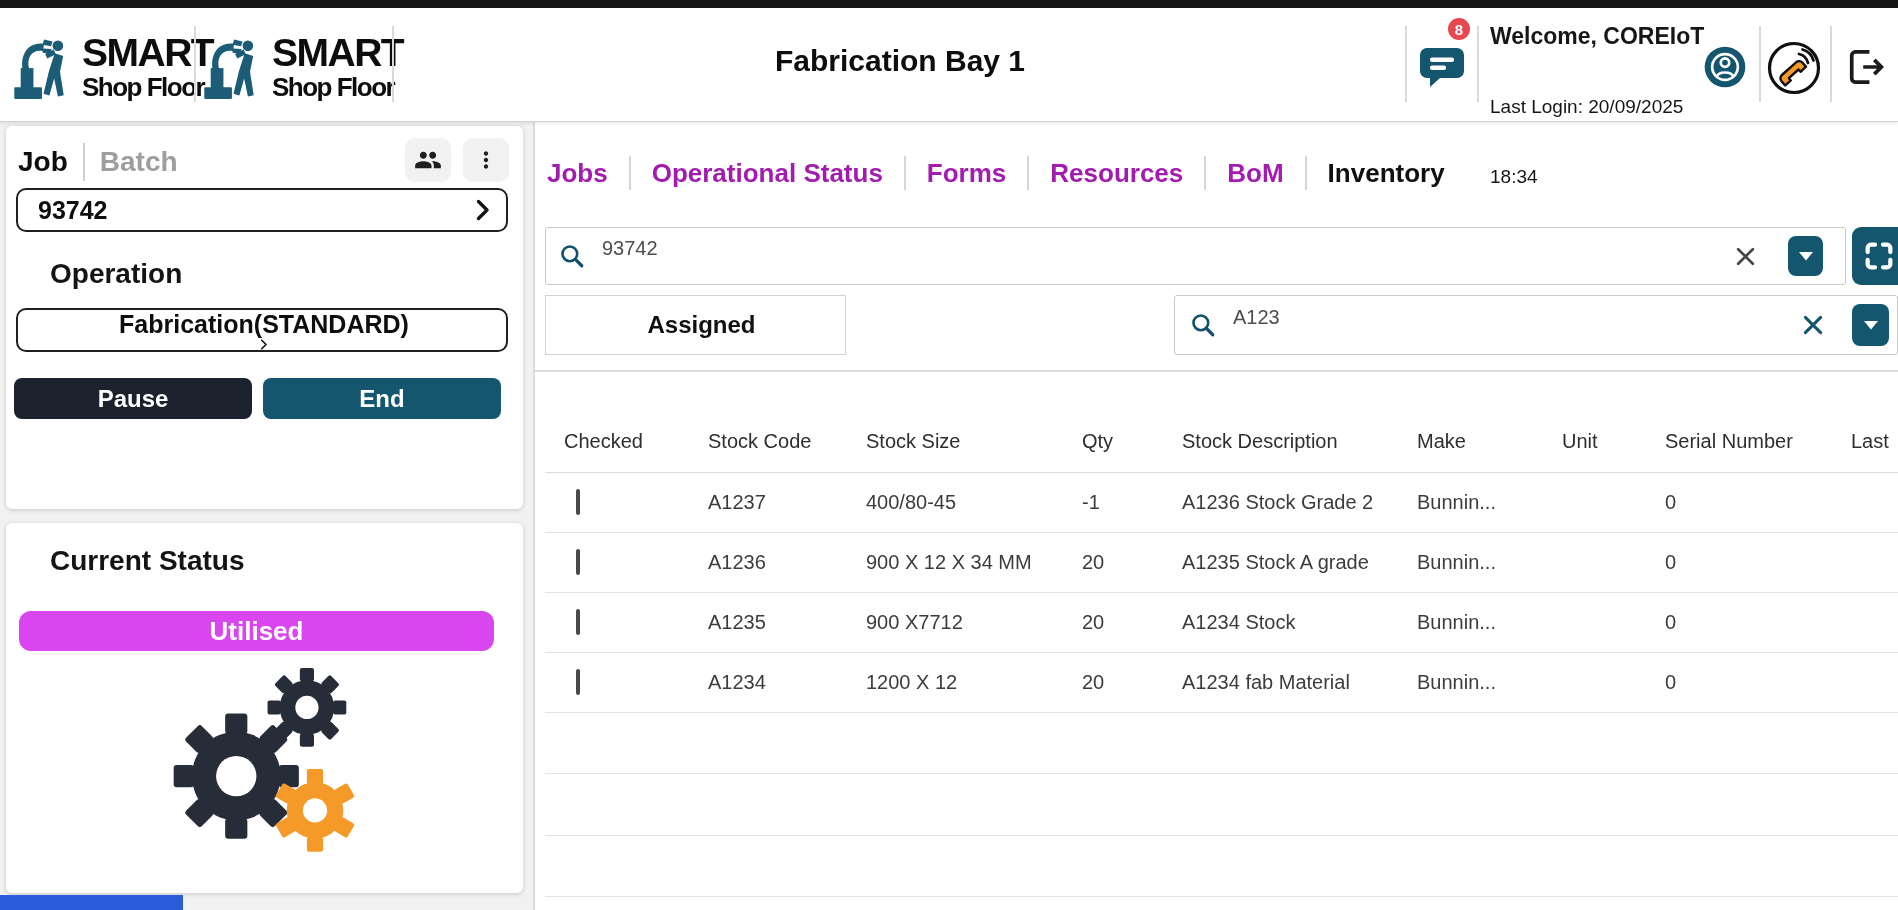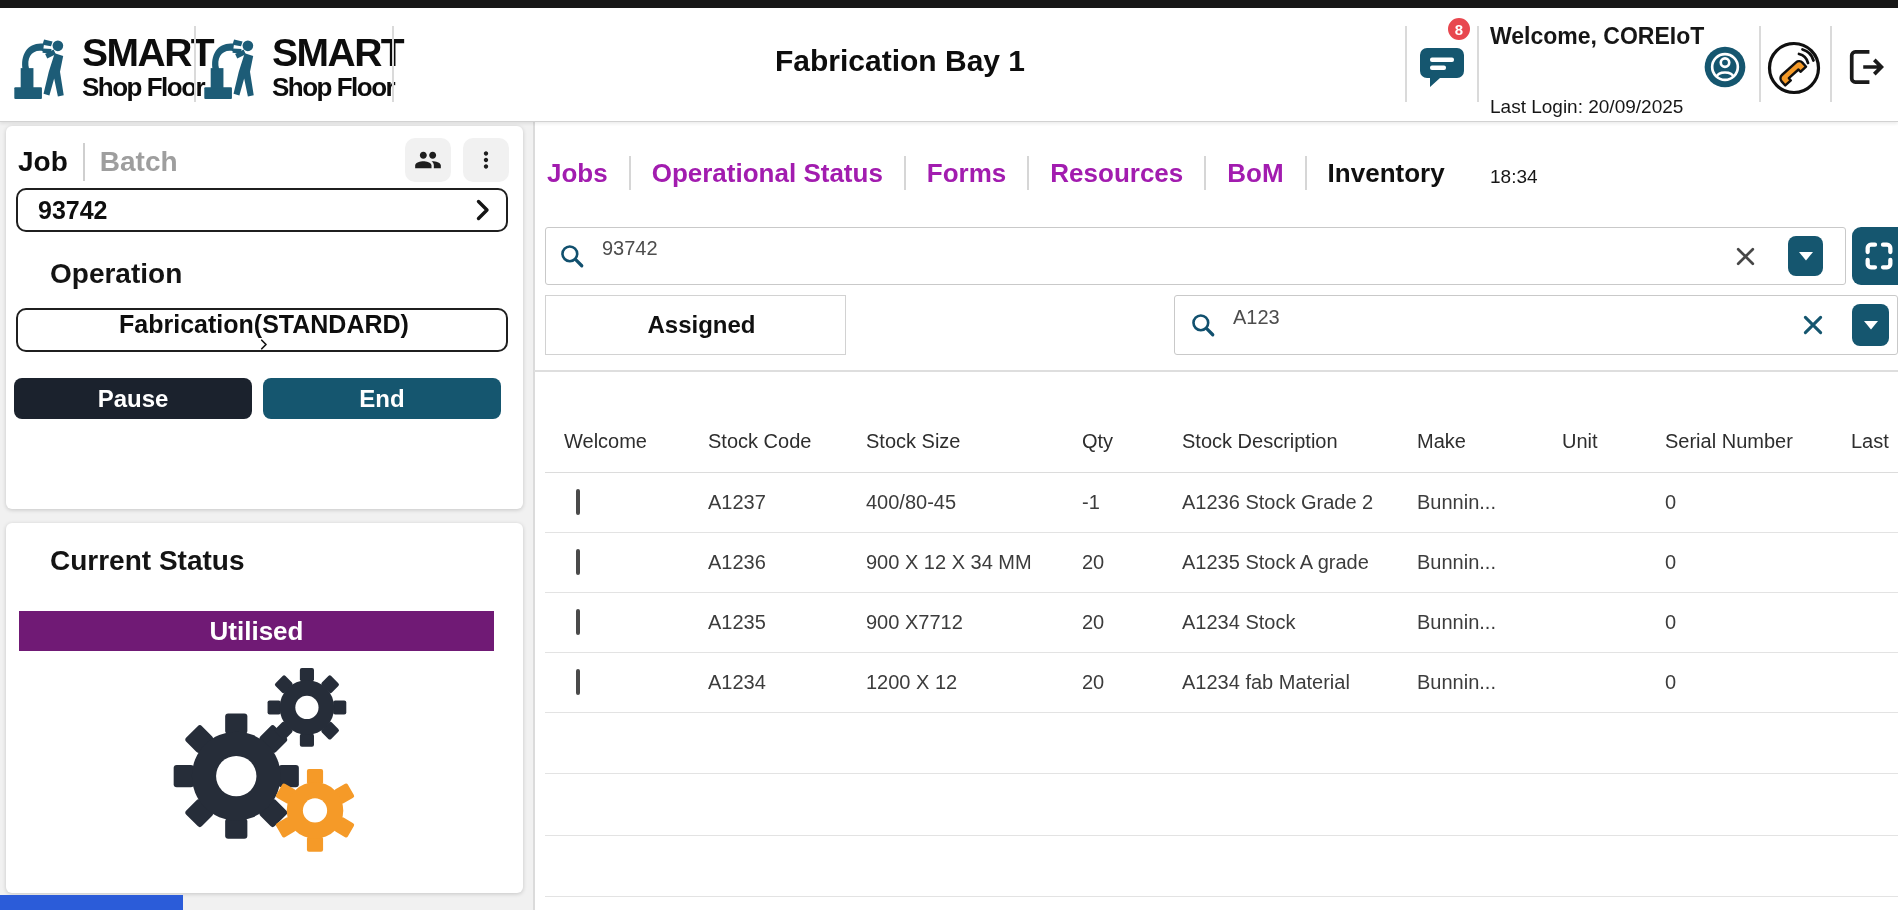--- a/index.html
+++ b/index.html
@@ -44,22 +44,22 @@
            background:#fff; display:flex; align-items:center; padding:0 16px 0 20px; }
   .field-text { flex:1; font-size:25px; font-weight:700; color:#0e0e0e; }
   .job-field { top:62px; } .op-field { top:182px;flex-direction:column; }
   .side-label { position:absolute; left:12px; font-size:28px; font-weight:700; color:#141414;margin-left:32px; }
   .op-label { top:132px; }
   .btn { position:absolute; top:252px; height:41px; border-radius:8px; color:#fff; font-size:24px; font-weight:700;
          display:flex; align-items:center; justify-content:center; cursor:pointer; }
   .pause-btn { left:8px; width:238px; background:#1B222D; }
   .end-btn { left:257px; width:238px; background:#15566F; }
   .cs-label { top:22px; }
-  .status-badge { position:absolute; left:13px; top:88px; width:475px; height:40px; background:#701a75;
-                  border-radius:0; color:#fff; font-size:26px; font-weight:700;
+  .status-badge { position:absolute; left:13px; top:88px; width:475px; height:40px; background:#d946ef;
+                  border-radius:12px; color:#fff; font-size:26px; font-weight:700;
                   display:flex; align-items:center; justify-content:center; }
   .gears { position:absolute; left:148px; top:134px; }
 
   
   .main-bg { position:absolute; left:534px; top:122px; width:1364px; height:788px; background:#fff; }
   .v-divider { position:absolute; left:533px; top:122px; width:2px; height:788px; background:#dbdbdb; }
   .tabs { position:absolute; left:547px; top:150px; height:46px; display:flex; align-items:center; }
   .tab { font-size:26px; font-weight:700; color:#a21caf; padding:0 21px; cursor:pointer; white-space:nowrap; }
   .tab:first-child { padding-left:0; }
   .tab.active { color:#101010; }
@@ -334,21 +334,21 @@
       <svg width="14" height="9" viewBox="0 0 14 9">
         <polygon points="0,0 14,0 7,8.5" fill="#fff"></polygon>
       </svg>
     </span>
   </div>
 
   <div class="main-hr"></div>
 
   <div class="table">
     <div class="trow thead">
-      <span class="c1">Welcome</span>
+      <span class="c1">Checked</span>
       <span class="c2">Stock Code</span>
       <span class="c3">Stock Size</span>
       <span class="c4">Qty</span>
       <span class="c5">Stock Description</span>
       <span class="c6">Make</span>
       <span class="c7">Unit</span>
       <span class="c8">Serial Number</span>
       <span class="c9">Last</span>
     </div>
 

